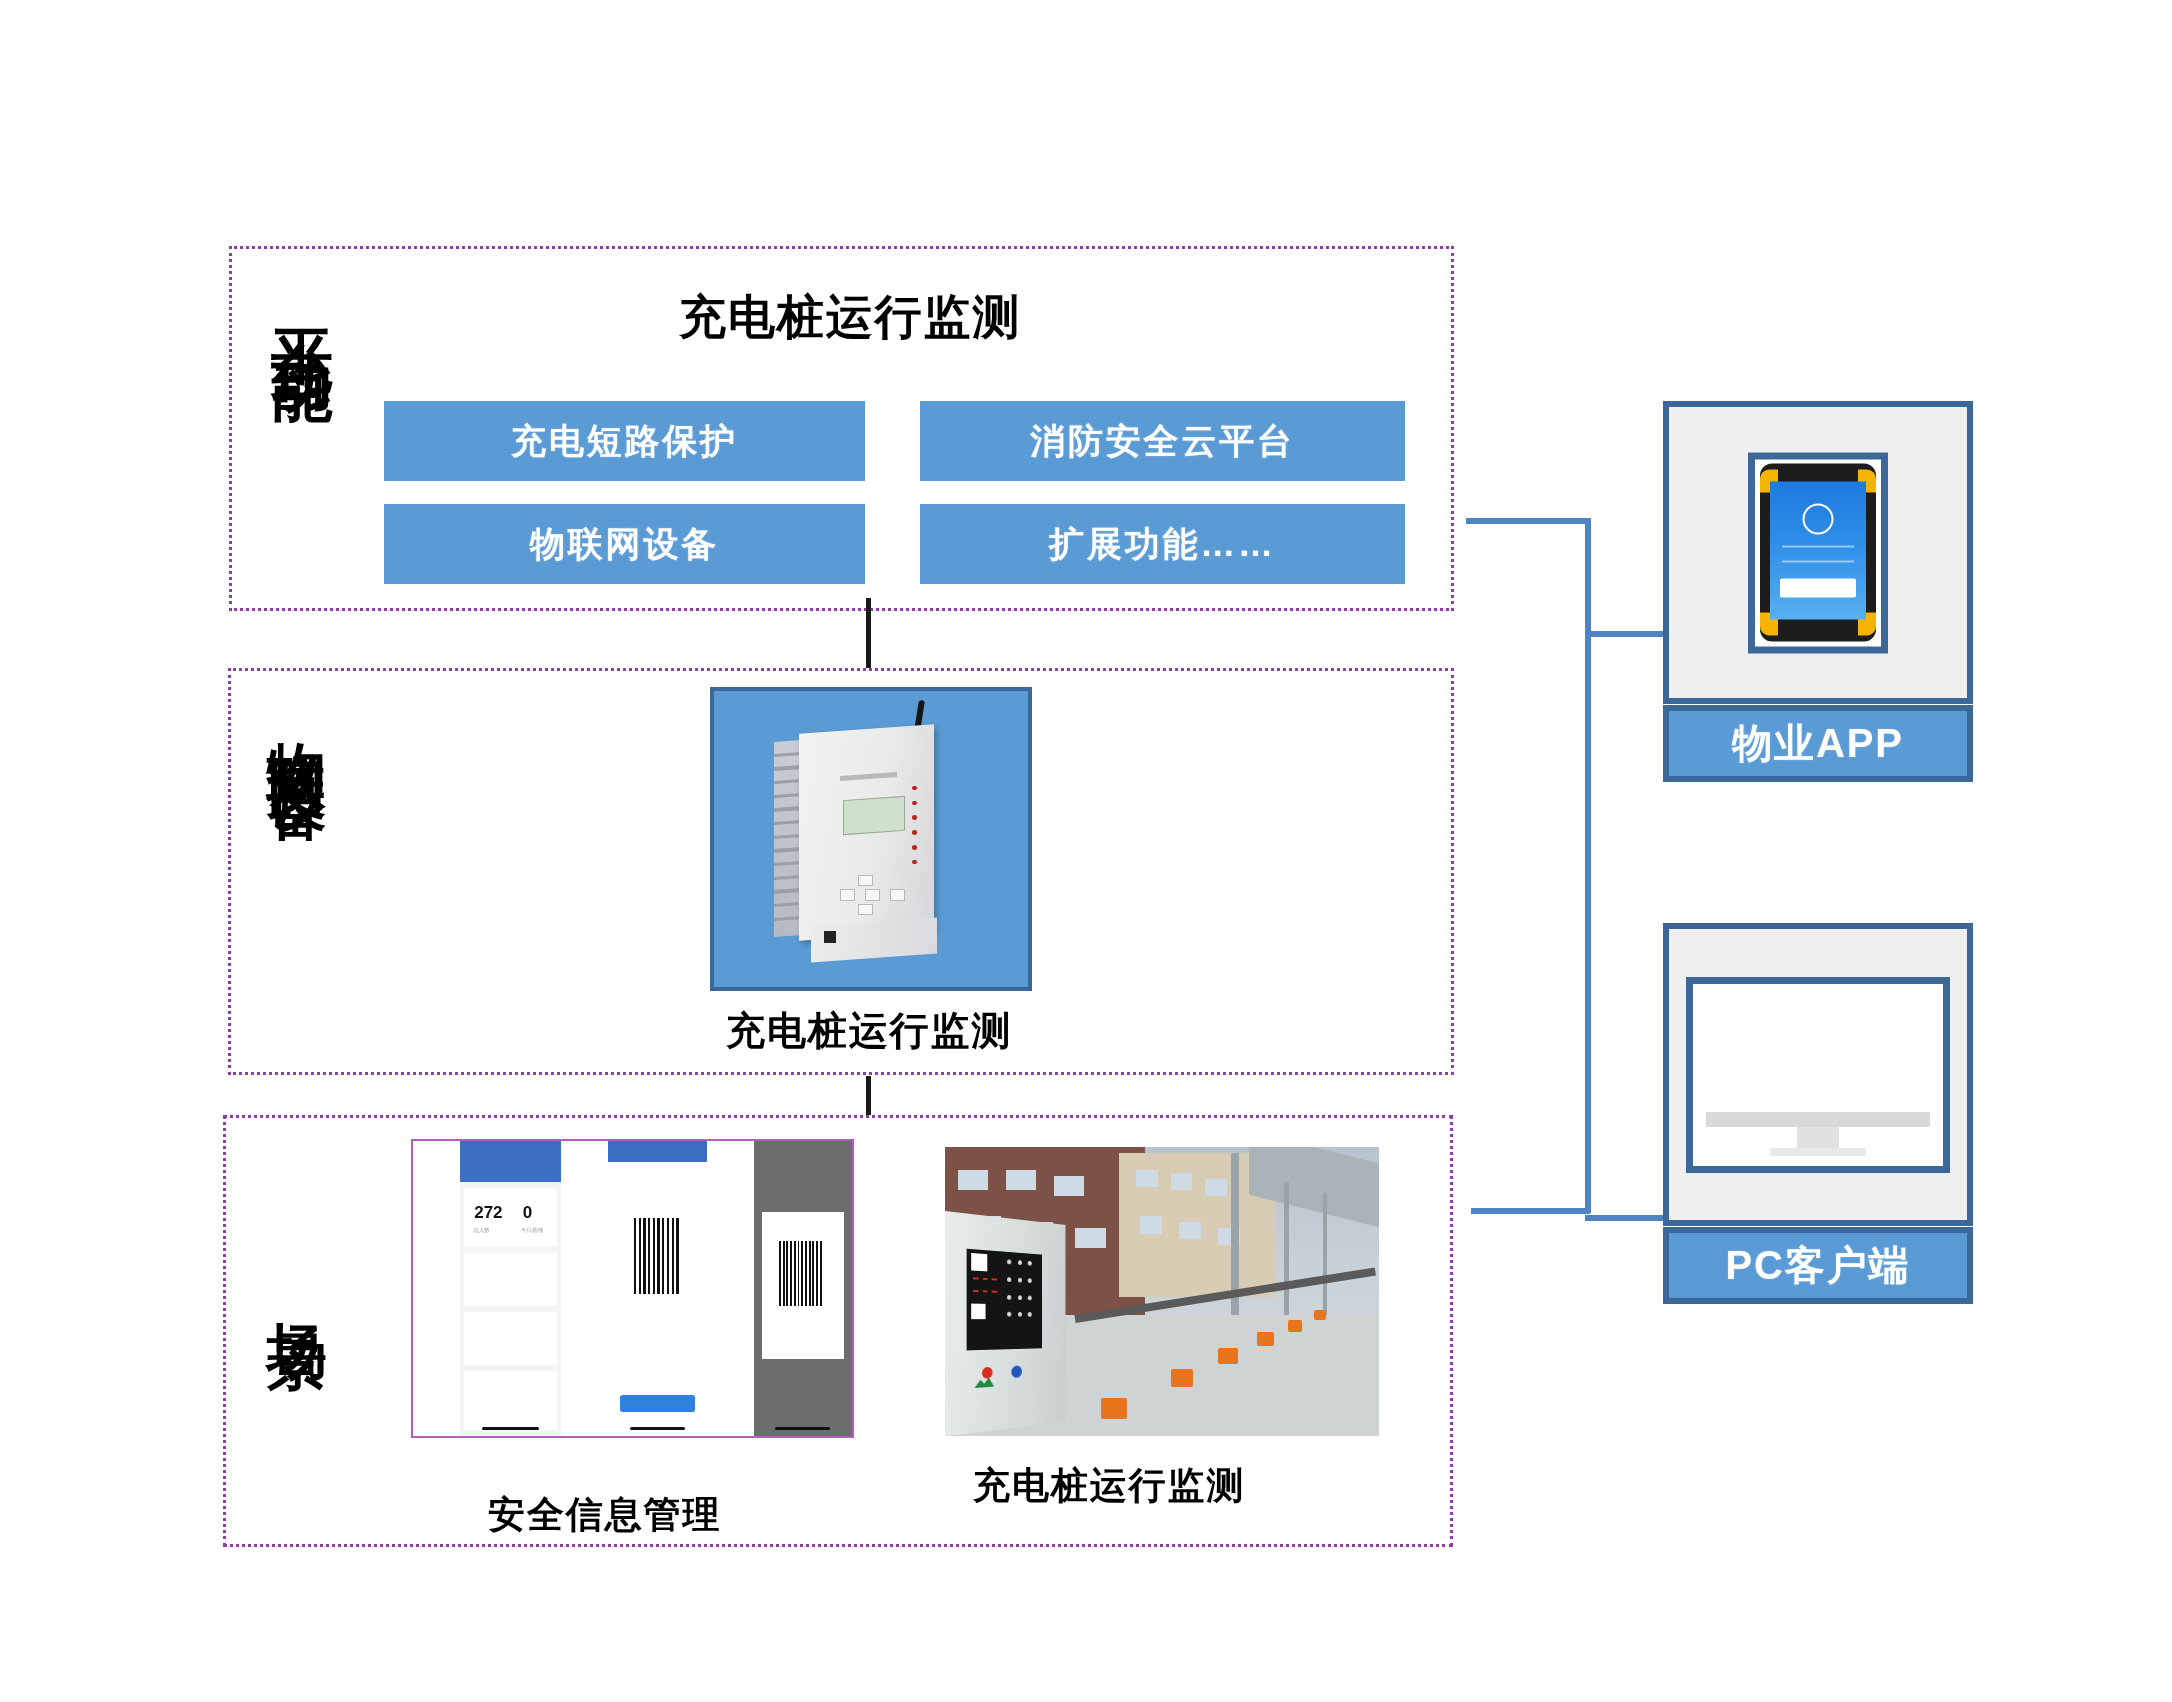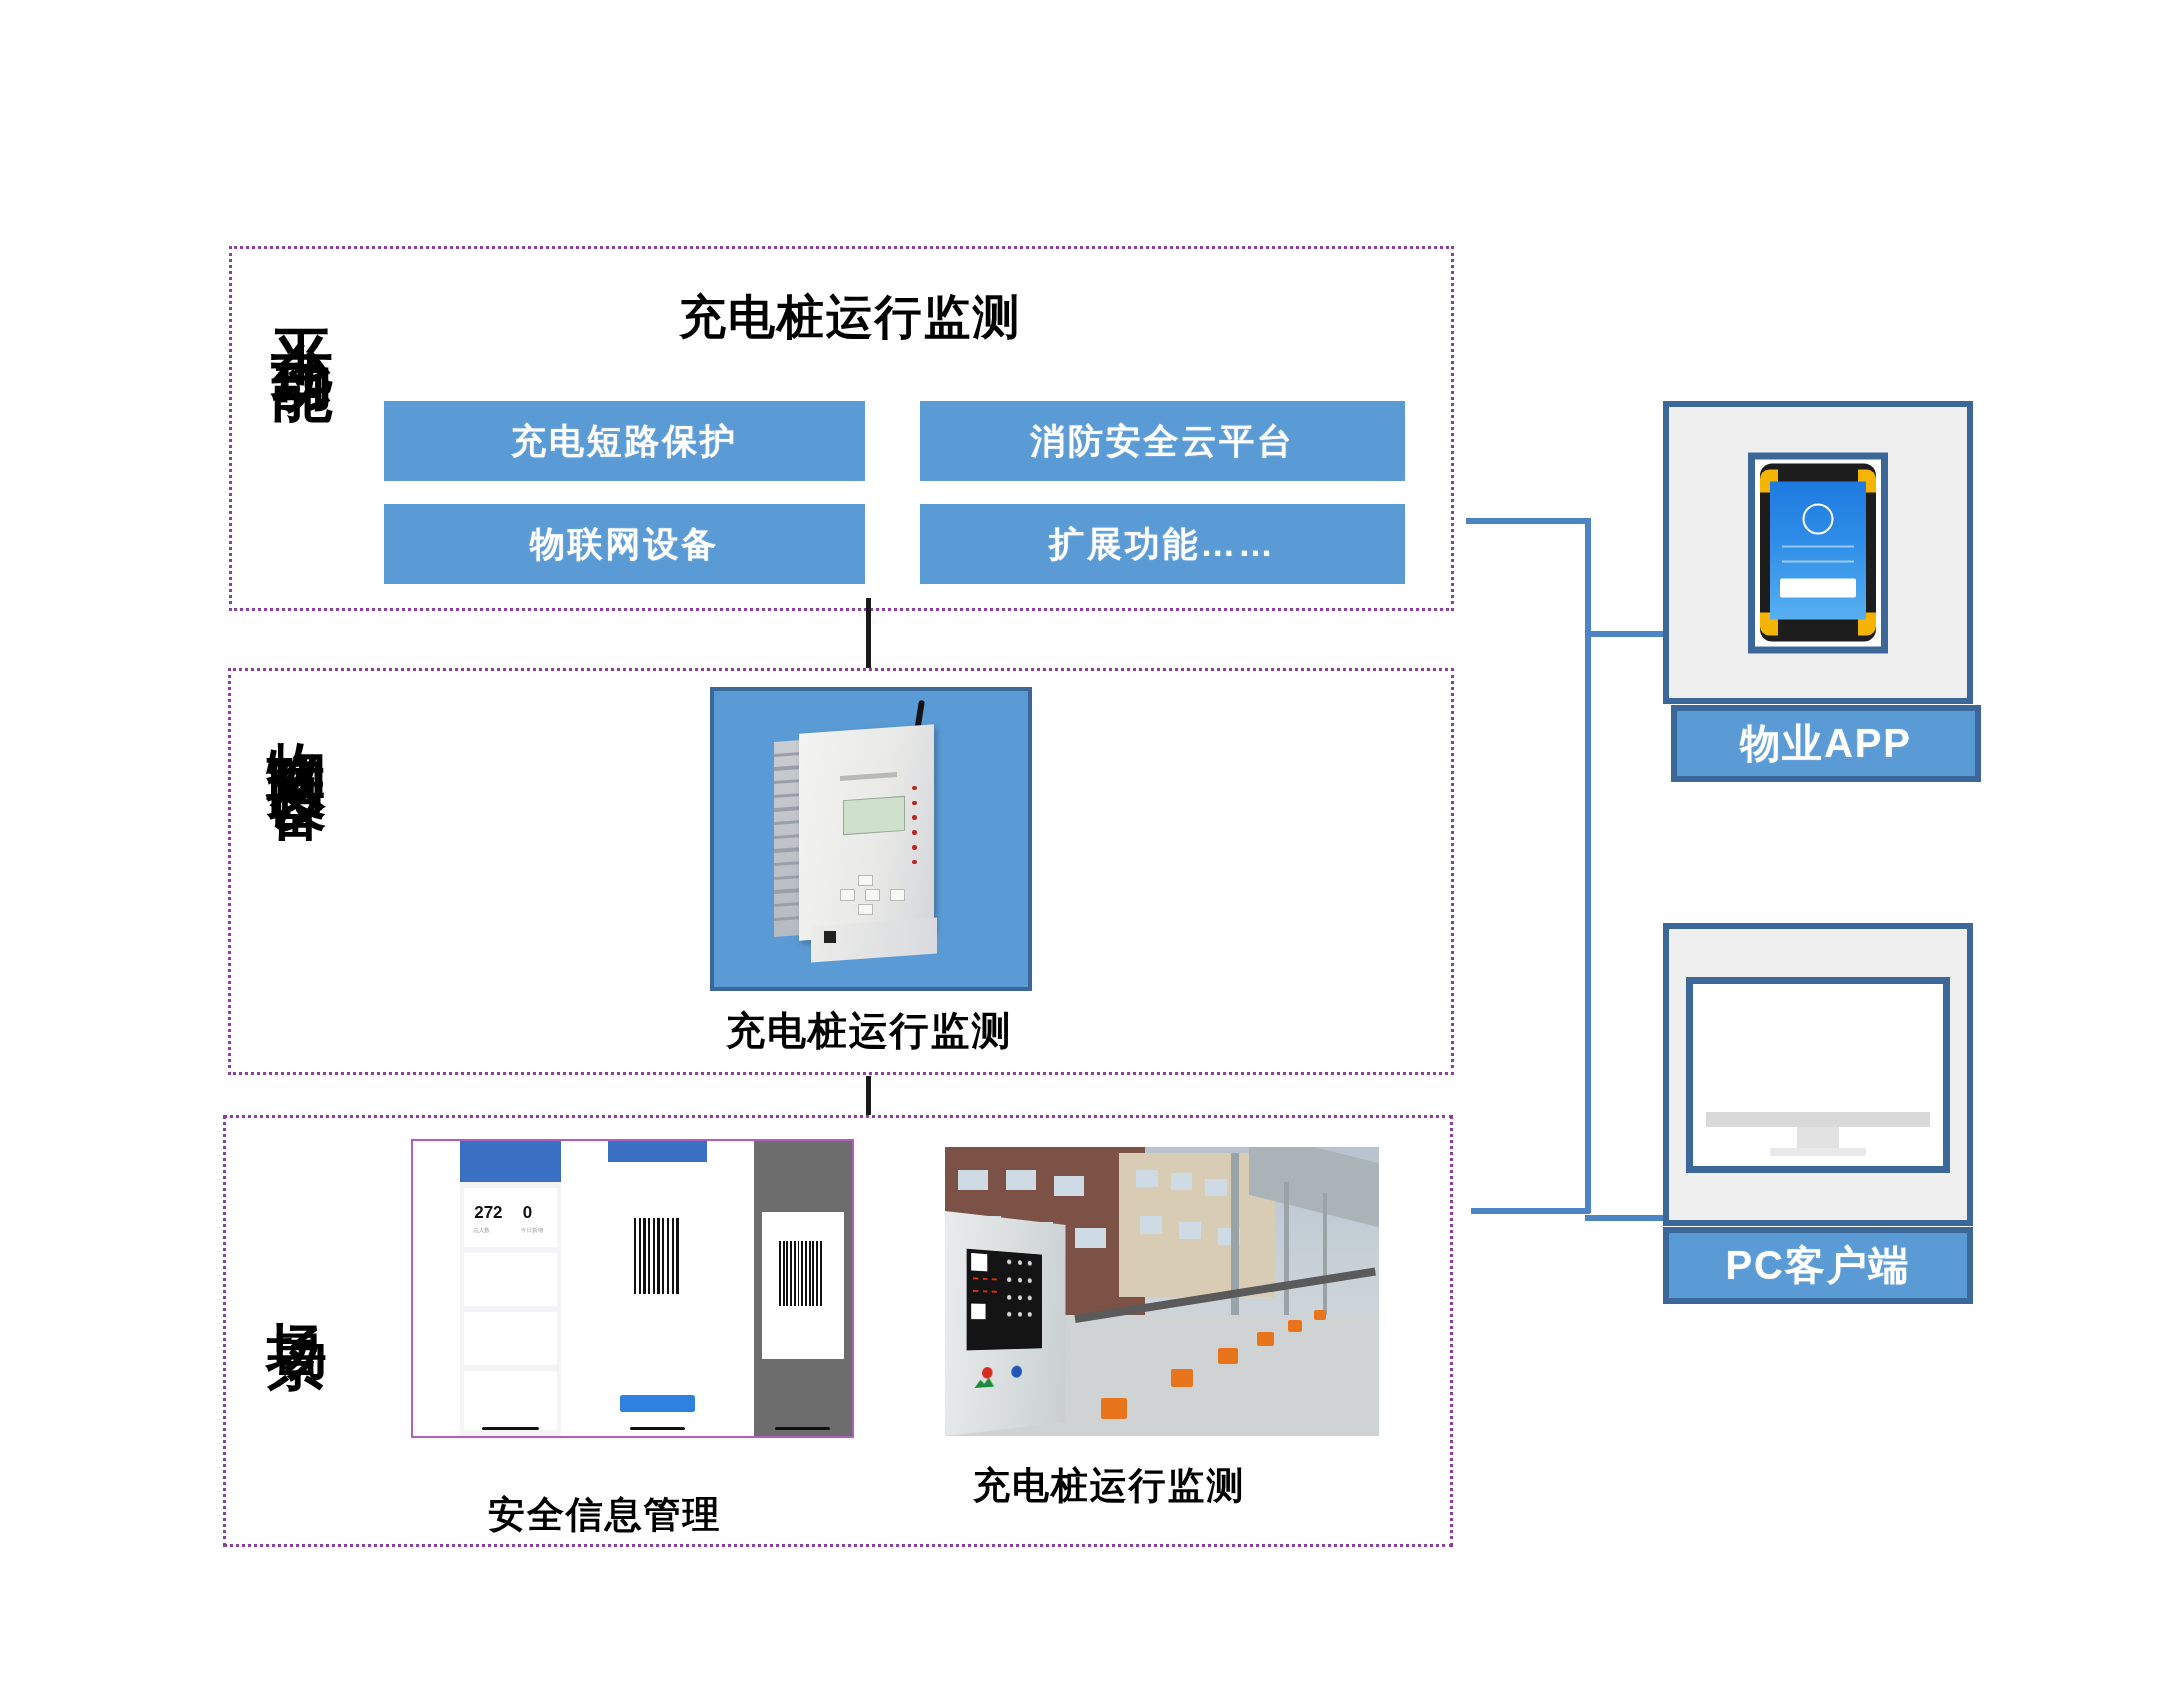--- a/index.html
+++ b/index.html
@@ -317,21 +317,21 @@
         <div class="rug-corner rug-c4"></div>
       <div class="rug-screen">
         <div class="rug-logo"></div>
         <div class="rug-row" style="top:46%"></div>
         <div class="rug-row" style="top:57%"></div>
         <div class="rug-btn" style="top:70%"></div>
       </div>
     </div>
   </div>
 </div>
-<div class="cardlabel" style="left:1663px;top:705px;width:310px;height:77px;margin-left:8px;">物业APP</div>
+<div class="cardlabel" style="left:1663px;top:705px;width:310px;height:77px;">物业APP</div>
 
 <div class="card" style="left:1663px;top:923px;width:310px;height:303px;">
   <div class="abs" style="left:50%;top:50%;transform:translate(-50%,-50%);width:264px;height:196px;
               border:7.5px solid #3B6898;background:#fff;box-sizing:border-box;padding:5.6px;">
     <div class="mon">
       <div class="mon-base"></div>
       <div class="mon-neck"></div>
       <div class="mon-foot"></div>
     </div>
   </div>

